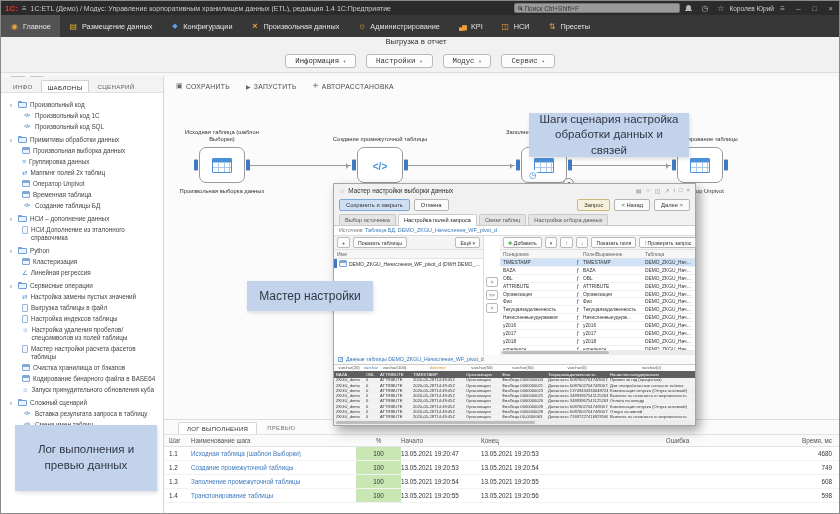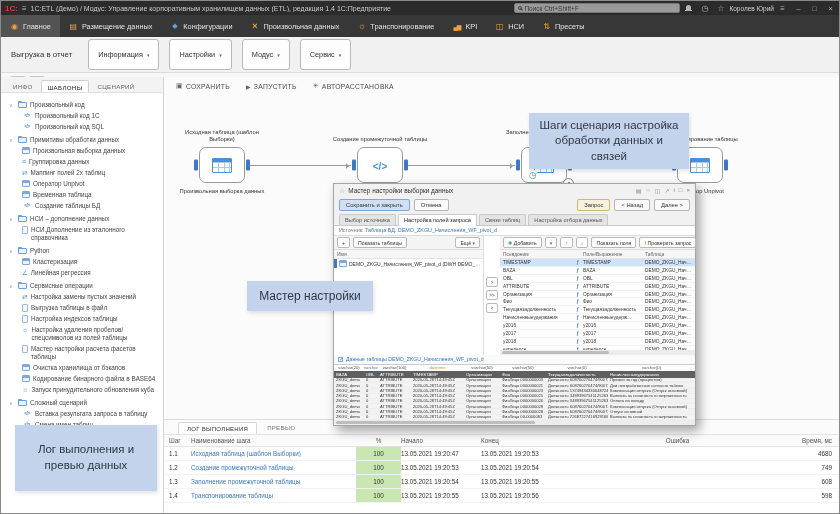--- a/index.html
+++ b/index.html
@@ -39,24 +39,24 @@
   .mi-db::before, .mi-storage::before { content:"▤"; color:#f0b32a; font-size:8px; }
   .mi-config::before { content:"◆"; color:#5aa0e0; font-size:7px; }
   .mi-verify::before { content:"×"; color:#f0a13a; font-size:9px; font-weight:bold; }
   .mi-dev::before { content:"</>"; color:#f0a13a; font-size:5px; font-weight:bold; letter-spacing:-0.5px; }
   .mi-admin::before { content:"☼"; color:#f0a13a; font-size:9px; }
   .mi-kpi::before { content:"▄▆"; color:#f0a13a; font-size:6px; letter-spacing:-1px; }
   .mi-nsi::before { content:"◫"; color:#f0a13a; font-size:8px; }
   .mi-presets::before { content:"⇅"; color:#f0a13a; font-size:8px; }
 
   
-  .subtoolbar { height:36px; background:#f1f1f1; border-bottom:1px solid #dcdcdc; display:flex; align-items:center; gap:8px; padding:0 10px; }
+  .subtoolbar { height:36px; background:#f1f1f1; border-bottom:1px solid #dcdcdc; display:flex; align-items:center; gap:8px; padding:0 10px;flex-direction:column; }
   .report-label { font-size:7.8px; color:#333; margin-right:8px; cursor:pointer; }
   .dropbtns { display:flex; gap:10px; }
-  .dropbtn { background:#fdfdfd; border:1px solid #b9b9b9; border-radius:3px; padding:10px 9px; font-size:7.3px; color:#333; display:flex; gap:4px; align-items:center; font-family:Liberation Sans, sans-serif; cursor:pointer; }
+  .dropbtn { background:#fdfdfd; border:1px solid #b9b9b9; border-radius:3px; padding:2px 9px; font-size:7.3px; color:#333; display:flex; gap:4px; align-items:center; font-family:Liberation Mono, monospace; cursor:pointer; }
   .caret { font-size:5px; color:#666; }
 
   
   .navrow { height:18px; background:#f7f7f7; display:flex; align-items:center; gap:3px; padding:0 9px; }
   .navbtn { width:16px; height:13px; border:1px solid #c9c9c9; background:#fff; border-radius:2px; font-size:8px; color:#555; display:flex; align-items:center; justify-content:center; cursor:pointer; font-family:inherit; }
   .navicons { margin-left:auto; display:flex; gap:8px; color:#8a8a8a; font-size:8px; }
   .ni-ic { cursor:pointer; }
   .ni-monitor::before { content:"▦"; }
   .ni-settings::before { content:"☼"; }
   .ni-find::before { content:"◎"; }
@@ -112,21 +112,21 @@
   .badge-edit { top:-7px; right:-8px; }
   .badge-zoom { bottom:-7px; right:-8px; }
   .badge-edit::before { content:"✎"; }
   .mag2 { width:4px; height:4px; border:1px solid #666; border-radius:50%; position:relative; }
   .mag2::after { content:""; position:absolute; width:3px; height:1px; background:#666; right:-2.5px; bottom:-1px; transform:rotate(45deg); }
   .edge { position:absolute; height:1px; background:#9a9a9a; }
   .edge::after { content:""; position:absolute; right:-1px; top:-2.5px; border:3px solid transparent; border-left-color:#9a9a9a; }
 
   
   .callout { position:absolute; background:#c4d3ec; color:#2f3744; display:flex; align-items:center; justify-content:center; text-align:center; font-size:11.5px; line-height:1.35; padding:4px 8px; box-shadow:1px 2px 4px rgba(0,0,0,.12); }
-  .callout-steps { left:528px; top:112px; width:160px; height:56px; z-index:3; }
+  .callout-steps { left:528px; top:112px; width:160px; height:44px; z-index:3; }
   .callout-wizard { left:246px; top:280px; width:126px; height:30px; z-index:8; font-size:12px; }
   .callout-log { left:14px; top:424px; width:142px; height:66px; z-index:8; }
 
   
   .dialog { position:absolute; left:332px; top:182px; width:363px; height:243px; background:#f1f1f1; border:1px solid #a5a5a5; box-shadow:4px 5px 10px rgba(0,0,0,.35); z-index:5; display:flex; flex-direction:column; font-size:6px; }
   .dtitle { height:13px; display:flex; align-items:center; gap:3px; padding:0 5px; color:#333; font-size:6.4px; }
   .dstar { color:#999; font-size:7px; }
   .dwinctl { margin-left:auto; display:flex; gap:4px; color:#8a8a8a; font-size:6px; }
   .dw { cursor:pointer; }
   .dw-save::before { content:"▤"; } .dw-settings::before { content:"☼"; } .dw-copy::before { content:"◫"; }
@@ -252,21 +252,21 @@
 
       <span class="menutab">
         <span class="mi mi-verify"></span>
         <span>Произвольная данных</span>
       </span>
 
 
 
       <span class="menutab">
         <span class="mi mi-admin"></span>
-        <span>Транспонирование</span>
+        <span>Администрирование</span>
       </span>
 
       <span class="menutab">
         <span class="mi mi-kpi"></span>
         <span>KPI</span>
       </span>
 
       <span class="menutab">
         <span class="mi mi-nsi"></span>
         <span>НСИ</span>

